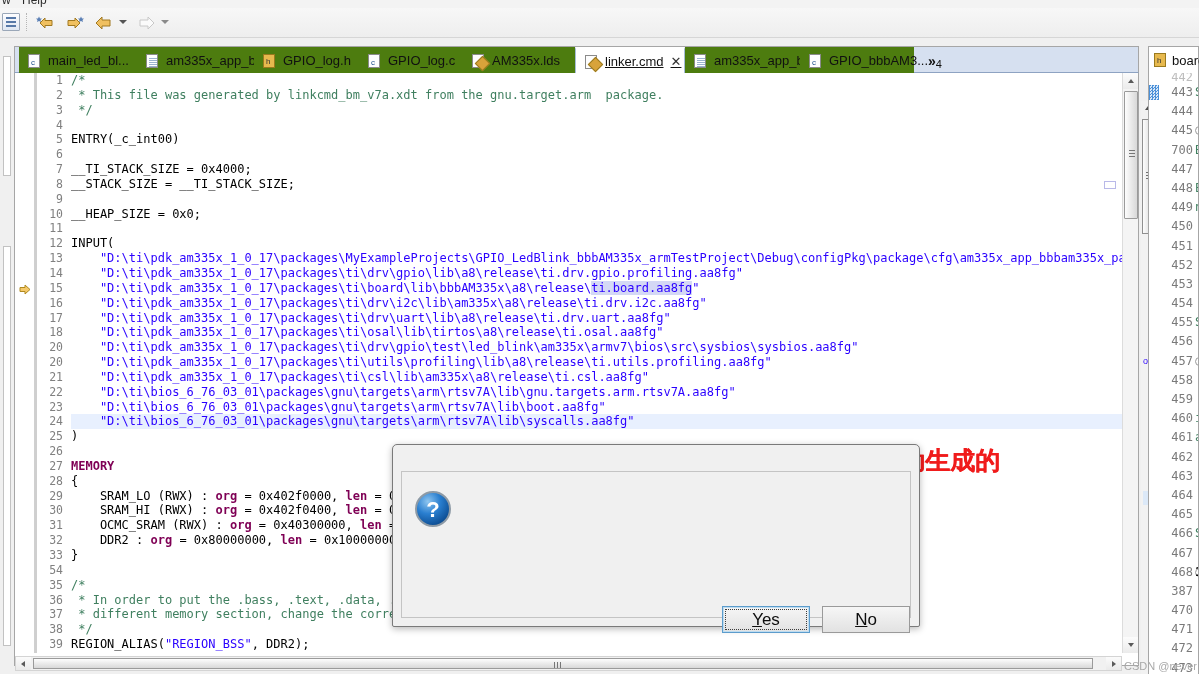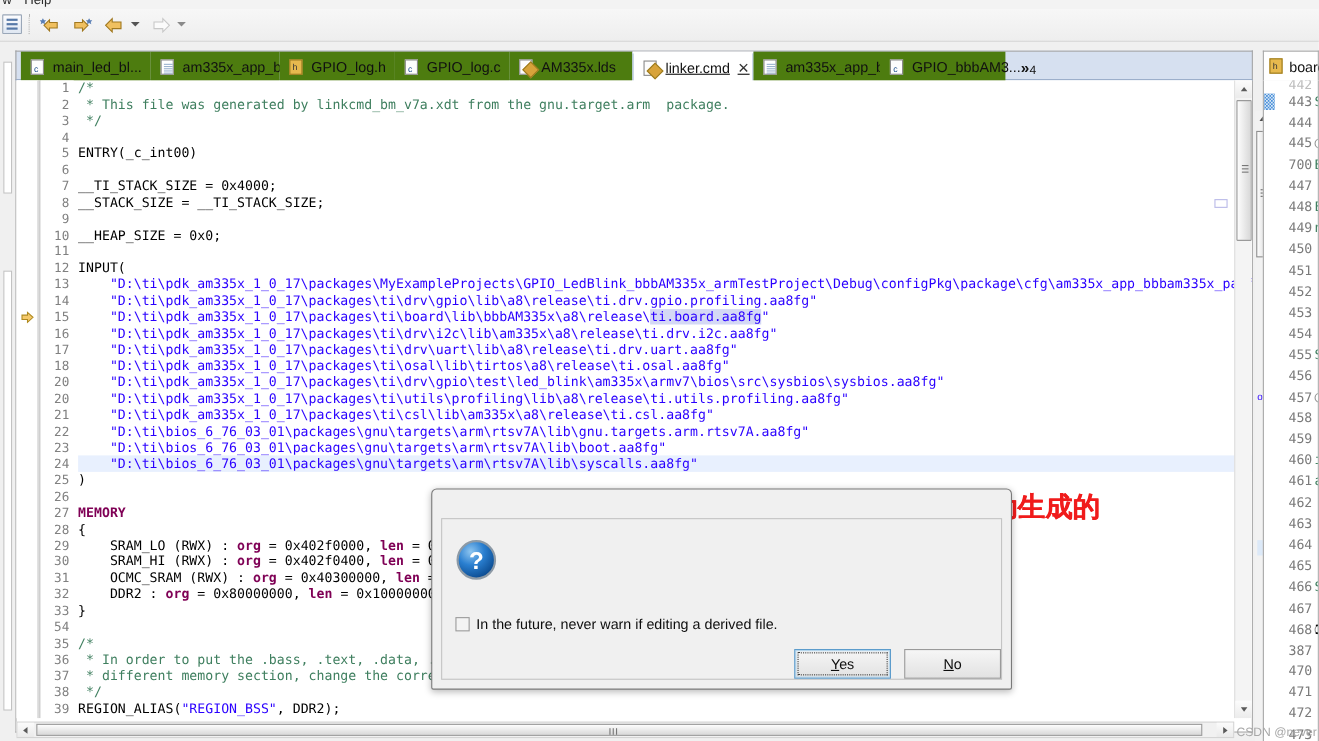--- a/index.html
+++ b/index.html
@@ -352,22 +352,22 @@
   }
   .dlg-check {
     position:absolute; left:12px; top:88px;
     display:flex; align-items:center; font-size:13px; color:#0d0d0d;
   }
   .dlg-check .box {
     width:13px; height:13px; border:1px solid #9a9a9a; background:#f4f4f4;
     margin-right:6px; flex:none;
   }
   .dlg-btn {
-    position:absolute; top:118px; height:27px; width:88px;
-    font-size:13px; color:#0d0d0d;
+    position:absolute; top:134px; height:27px; width:88px;
+    font-size:17px; color:#0d0d0d;
     display:flex; align-items:center; justify-content:center;
     background:linear-gradient(180deg,#f6f6f6,#e2e2e2);
     border:1px solid #9a9a9a;
   }
   .dlg-btn.yes {
     left:320px;
     border:1px solid #5c9ccc;
     outline:1px dotted #3c3c3c; outline-offset:-4px;
     box-shadow: inset 0 0 0 1px #bedcf0;
   }
@@ -647,24 +647,20 @@
               <stop offset="0%" stop-color="#8fc6f0"></stop>
               <stop offset="48%" stop-color="#2a7fd0"></stop>
               <stop offset="100%" stop-color="#0b4a8f"></stop>
             </radialGradient>
           </defs>
           <circle cx="19" cy="19" r="17" fill="url(#qg)" stroke="#8d9aa6" stroke-width="2"></circle>
           <text x="19" y="27" font-family="Liberation Sans, sans-serif" font-size="22" font-weight="bold" fill="#ffffff" text-anchor="middle">?</text>
         </svg>
       </span>
 
-      <label class="dlg-check">
-        <span class="box"></span>
-        <span>In the future, never warn if editing a derived file.</span>
-      </label>
 
       <div class="dlg-btn yes">
         <span><u>Y</u>es</span>
       </div>
       <div class="dlg-btn no">
         <span><u>N</u>o</span>
       </div>
     </div>
   </div>
 

